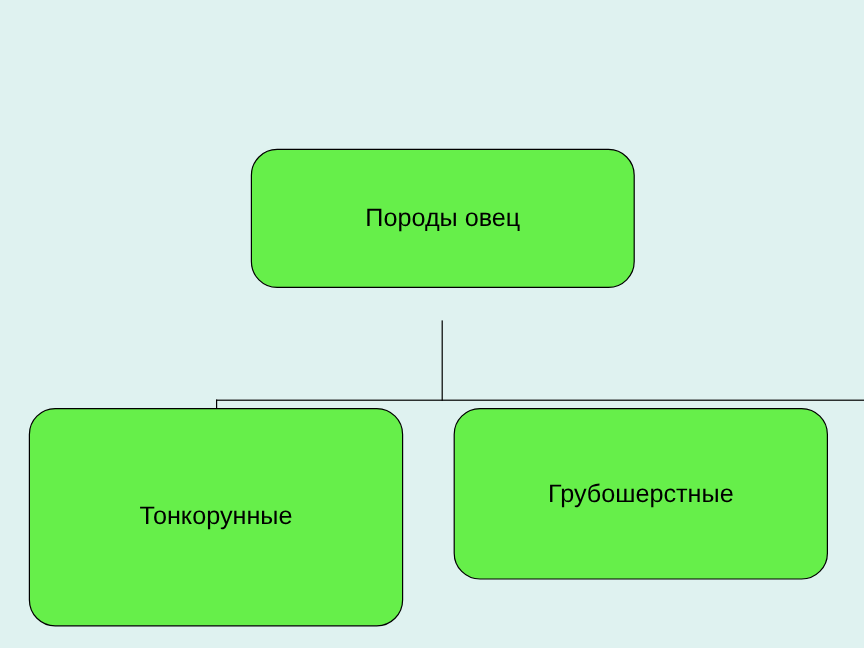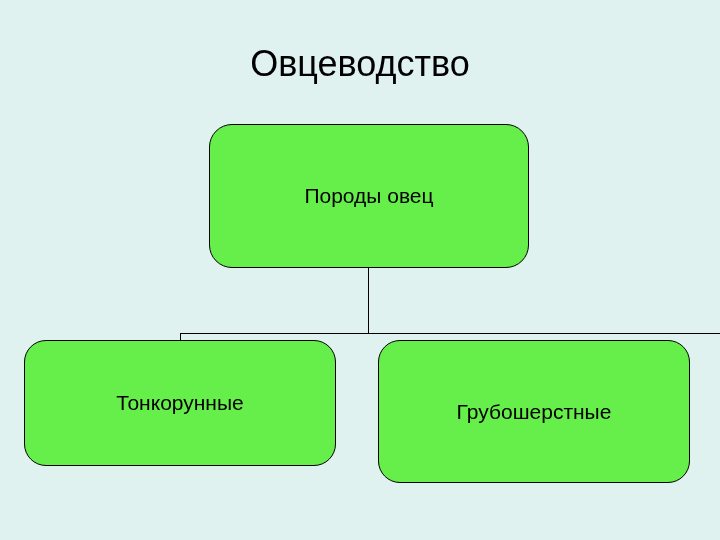--- a/index.html
+++ b/index.html
@@ -43,28 +43,27 @@
     justify-content: center;
     color: #000000;
     font-size: 21px;
     font-family: "Liberation Sans", sans-serif;
     text-align: center;
   }
   .node-root {
     left: 209px;
     top: 124px;
     width: 320px;
-    height: 144px;
-    border-radius: 23px;
+    height: 116px;
   }
   .node-left {
     left: 24px;
     top: 340px;
     width: 312px;
-    height: 126px;
+    height: 182px;
   }
   .node-right {
     left: 378px;
     top: 340px;
     width: 312px;
     height: 143px;
     align-items: center;
   }
   .connector {
     position: absolute;
@@ -87,21 +86,20 @@
     top: 333px;
     width: 1px;
     height: 8px;
   }
 </style>
 </head>
 <body>
 
 <div class="slide">
 
-  <div class="title">Овцеводство</div>
 
   <div class="connector conn-vert-main"></div>
   <div class="connector conn-horiz"></div>
   <div class="connector conn-vert-left"></div>
 
   <div class="node node-root">
     <span>Породы овец</span>
   </div>
 
   <div class="node node-left">

